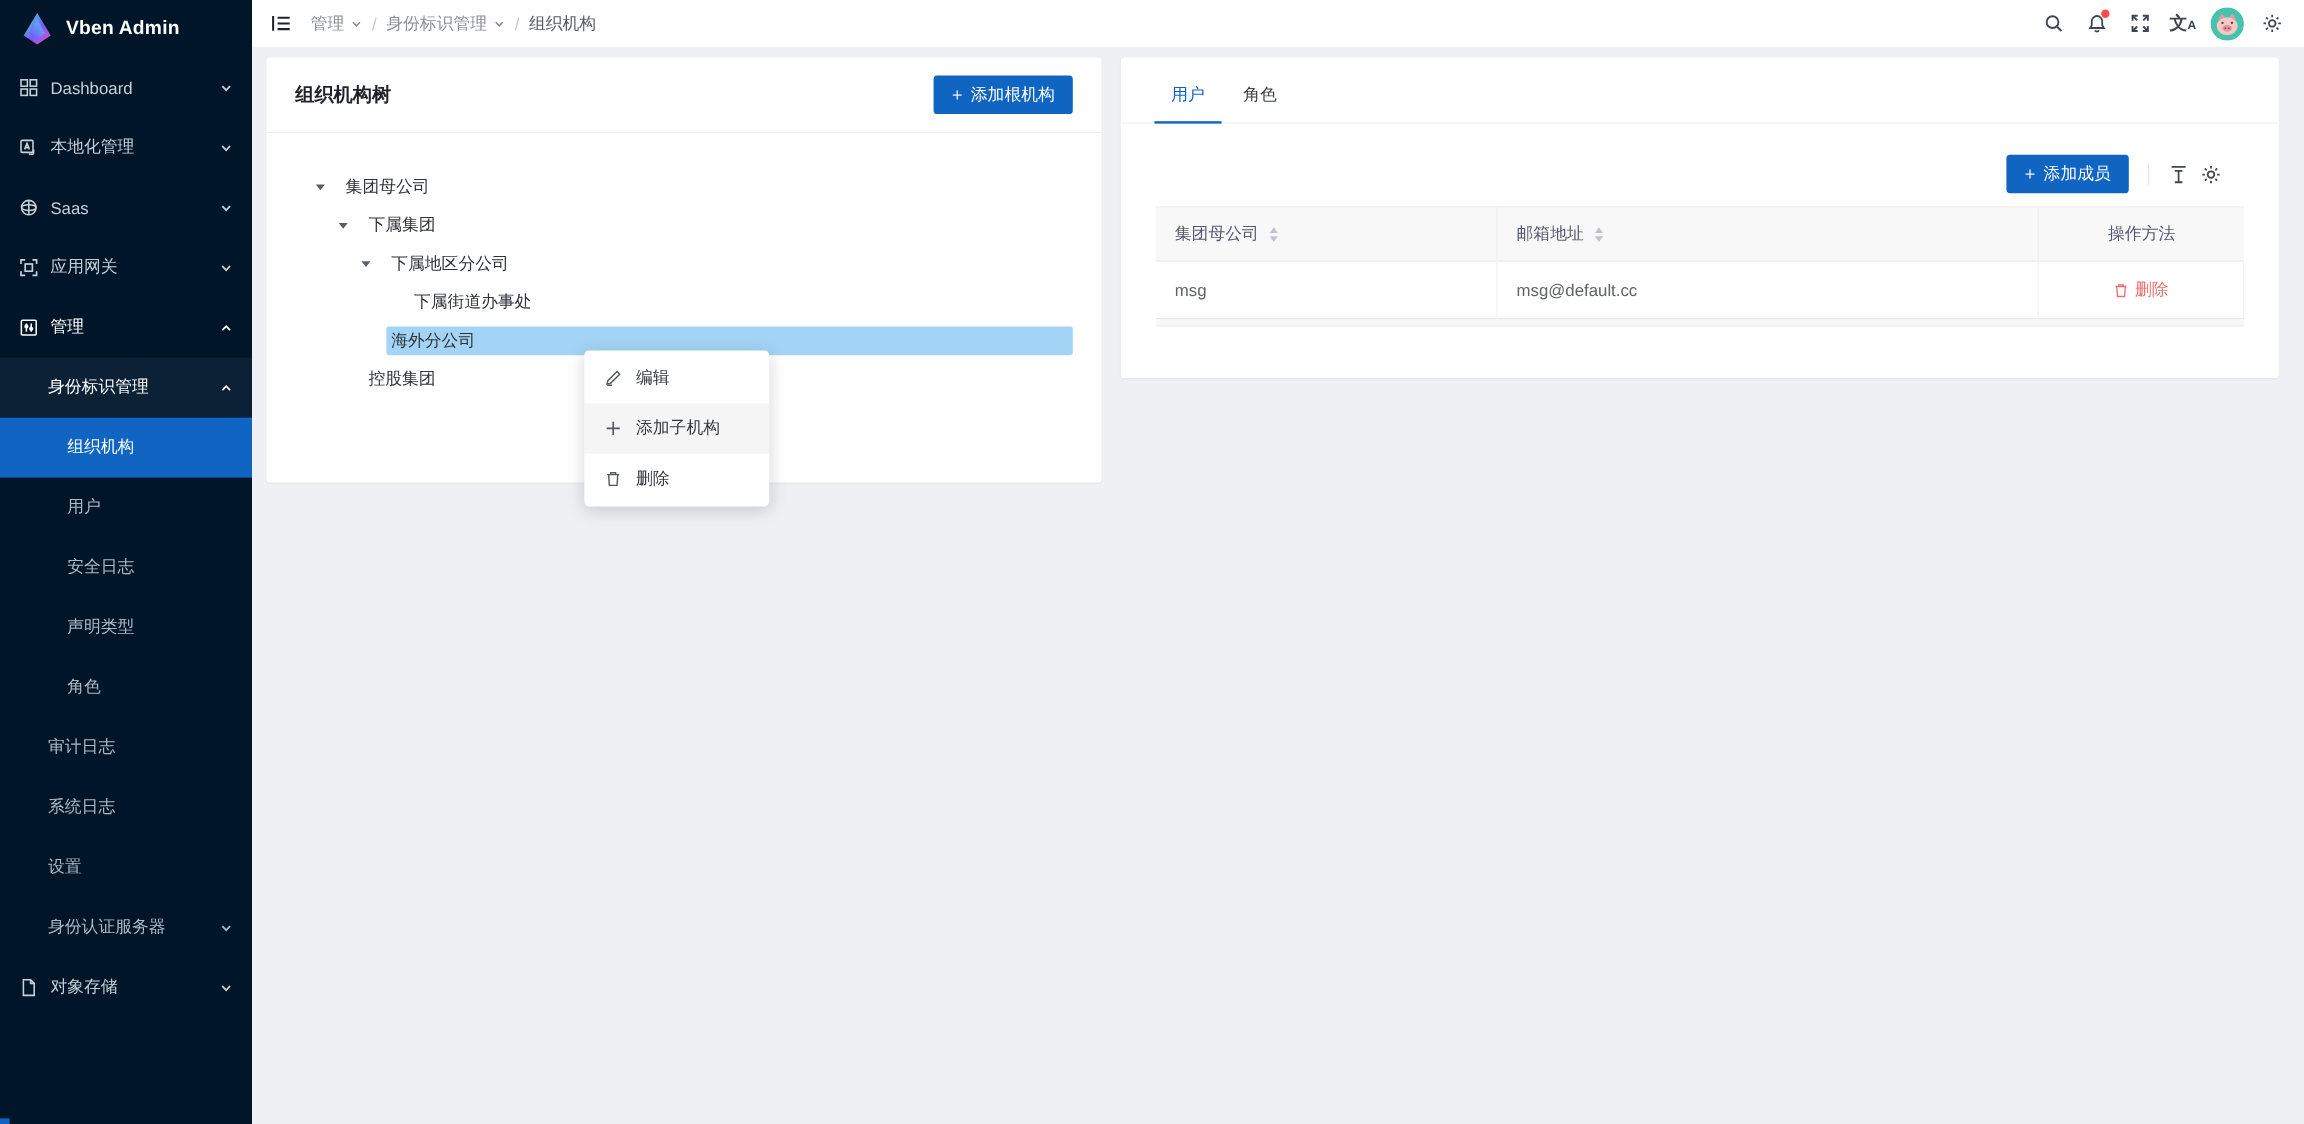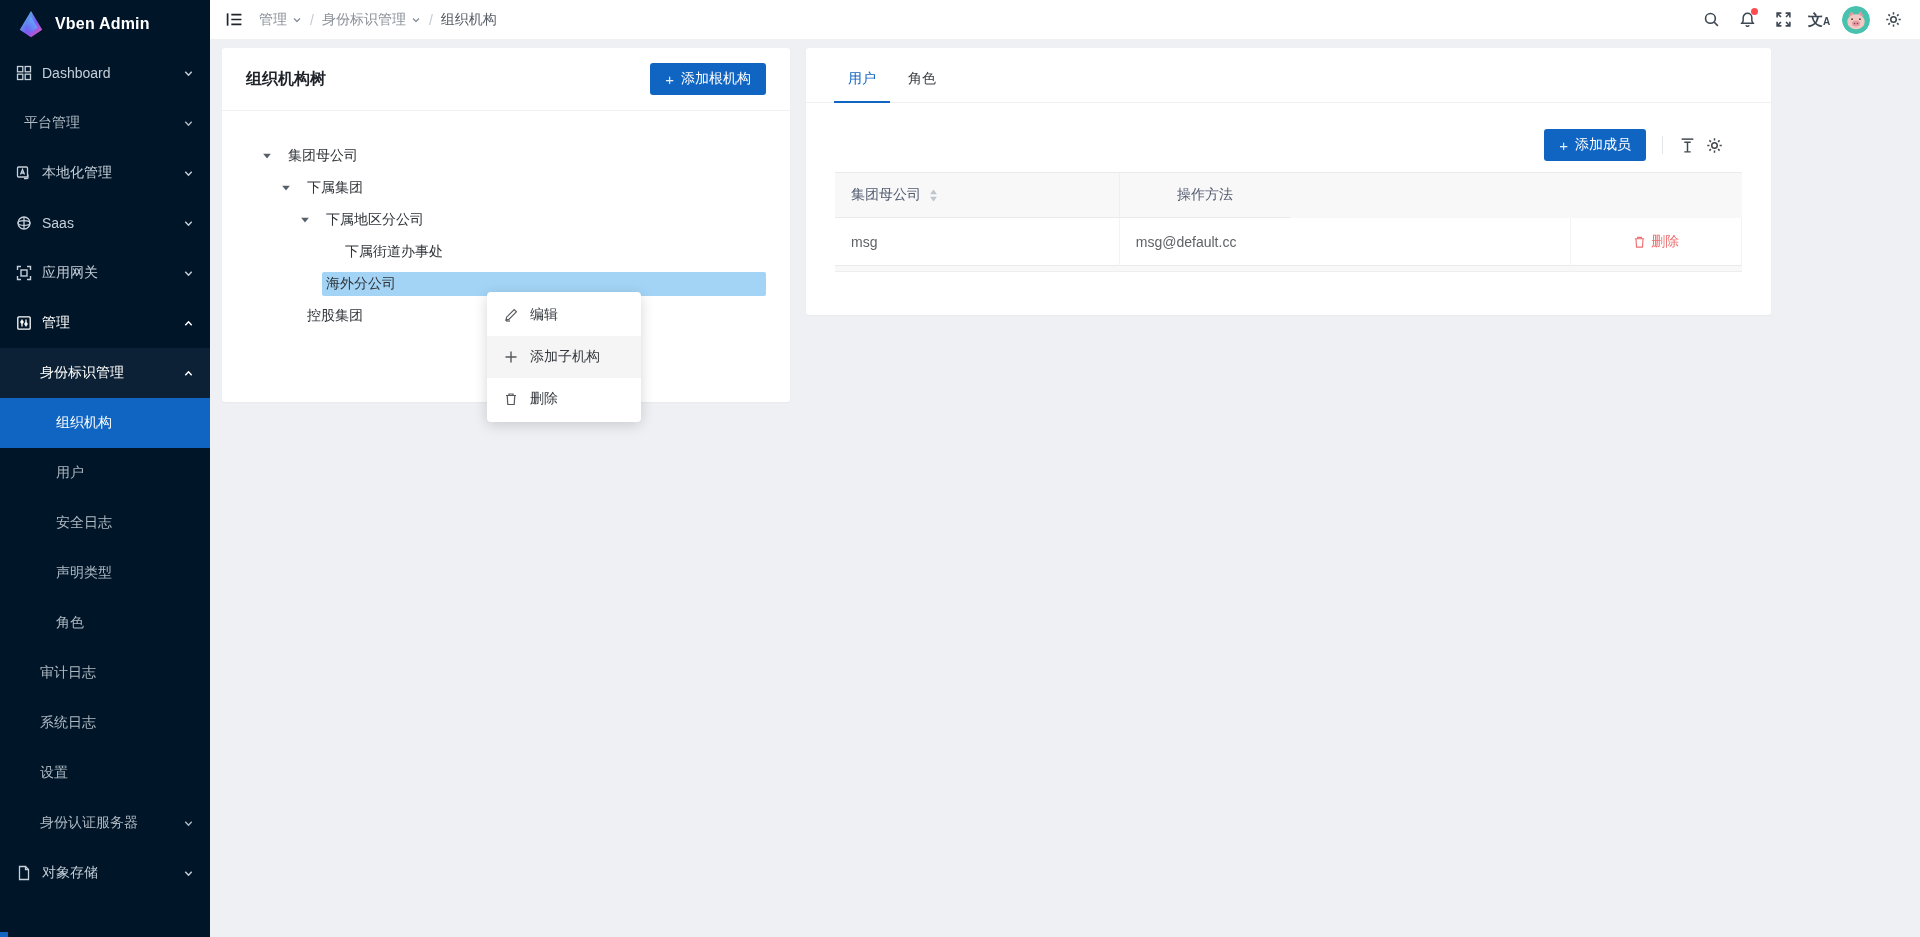--- a/index.html
+++ b/index.html
@@ -43,21 +43,21 @@
   .badge-dot { position:absolute; top:5px; right:6px; width:7px; height:7px; border-radius:50%; background:#ff4d4f; }
   .avatar { width:28px; height:28px; border-radius:50%; overflow:hidden; margin:0 4px; cursor:pointer; flex:none; }
   .translate-glyph { font-size:15px; color:#3d4752; font-weight:bold; line-height:1; }
   .translate-glyph .small-a { font-size:10px; font-weight:bold; }
 
   
   .content { flex:1; padding:8px 21px 0 12px; display:flex; gap:16px; align-items:flex-start; }
   .card { background:#fff; border-radius:3px; box-shadow:0 1px 2px rgba(0,0,0,.03); }
 
   
-  .tree-card { width:568px; height:354px; display:flex; flex-direction:column; }
+  .tree-card { width:696px; height:354px; display:flex; flex-direction:column; }
   .tree-card-header { height:63px; flex:none; display:flex; align-items:center; justify-content:space-between; padding:0 24px; border-bottom:1px solid #f0f0f0; }
   .card-title { font-size:16px; color:#1f2329; font-weight:600; }
   .btn-primary { display:inline-flex; align-items:center; gap:7px; background:#1064c2; color:#fff; border:none; height:32px; padding:0 15px; font-size:14px; border-radius:3px; cursor:pointer; font-family:inherit; }
   .btn-primary .plus { font-size:15px; line-height:1; opacity:.9; }
   .tree-body { padding:29px 24px 0 40px; }
   .tree-row { height:32px; display:flex; align-items:center; font-size:14px; color:#2e3338; }
   .tree-indent { flex:none; }
   .tree-switcher { width:22px; flex:none; display:flex; align-items:center; justify-content:flex-start; color:#57606a; }
   .tree-switcher svg { width:10px; height:10px; }
   .tree-label { padding:3px 6px 3px 4px; border-radius:2px; cursor:pointer; }
@@ -128,29 +128,20 @@
             <rect x="9.2" y="9.2" width="5.3" height="5.3"></rect>
           </svg>
         </span>
     <span class="mi-label">Dashboard</span>
     <span class="mi-chevron">
           <svg viewBox="0 0 12 12" fill="none" stroke="currentColor" stroke-width="1.6">
             <path d="M2.5 4.2 6 7.8 9.5 4.2"></path>
           </svg>
         </span>
   </div>
-      <div class="menu-item lvl1">
-
-    <span class="mi-label">平台管理</span>
-    <span class="mi-chevron">
-          <svg viewBox="0 0 12 12" fill="none" stroke="currentColor" stroke-width="1.6">
-            <path d="M2.5 4.2 6 7.8 9.5 4.2"></path>
-          </svg>
-        </span>
-  </div>
       <div class="menu-item lvl0">
     <span class="mi-icon">
           <svg viewBox="0 0 16 16" fill="none" stroke="currentColor" stroke-width="1.3">
             <rect x="1.5" y="2" width="10" height="10" rx="1"></rect>
             <path d="M4.5 9.5 6.5 4.5 8.5 9.5M5.2 8h2.6"></path>
             <path d="M12 9.5v3a1 1 0 0 1-1 1H8"></path>
           </svg>
         </span>
     <span class="mi-label">本地化管理</span>
     <span class="mi-chevron">
@@ -440,20 +431,31 @@
               <span>集团母公司</span>
               <span class="sorter">
                 <svg viewBox="0 0 10 7">
                   <path d="M5 .5 9 6H1z" fill="currentColor"></path>
                 </svg>
                 <svg viewBox="0 0 10 7">
                   <path d="M5 6.5 1 1h8z" fill="currentColor"></path>
                 </svg>
               </span>
             </div>
+            <div class="mt-cell col-email">
+              <span>邮箱地址</span>
+              <span class="sorter">
+                <svg viewBox="0 0 10 7">
+                  <path d="M5 .5 9 6H1z" fill="currentColor"></path>
+                </svg>
+                <svg viewBox="0 0 10 7">
+                  <path d="M5 6.5 1 1h8z" fill="currentColor"></path>
+                </svg>
+              </span>
+            </div>
             <div class="mt-cell col-action">
               <span>操作方法</span>
             </div>
           </div>
         <div id="table-body">
             <div class="mt-row body">
               <div class="mt-cell col-name">msg</div>
               <div class="mt-cell col-email">msg@default.cc</div>
               <div class="mt-cell col-action">
                 <span class="action-link">

